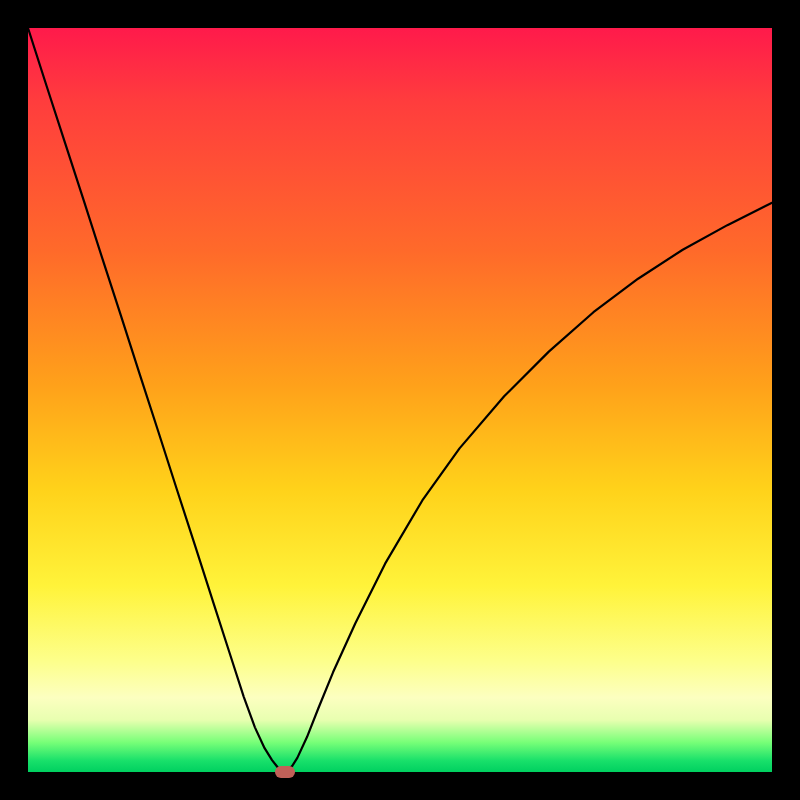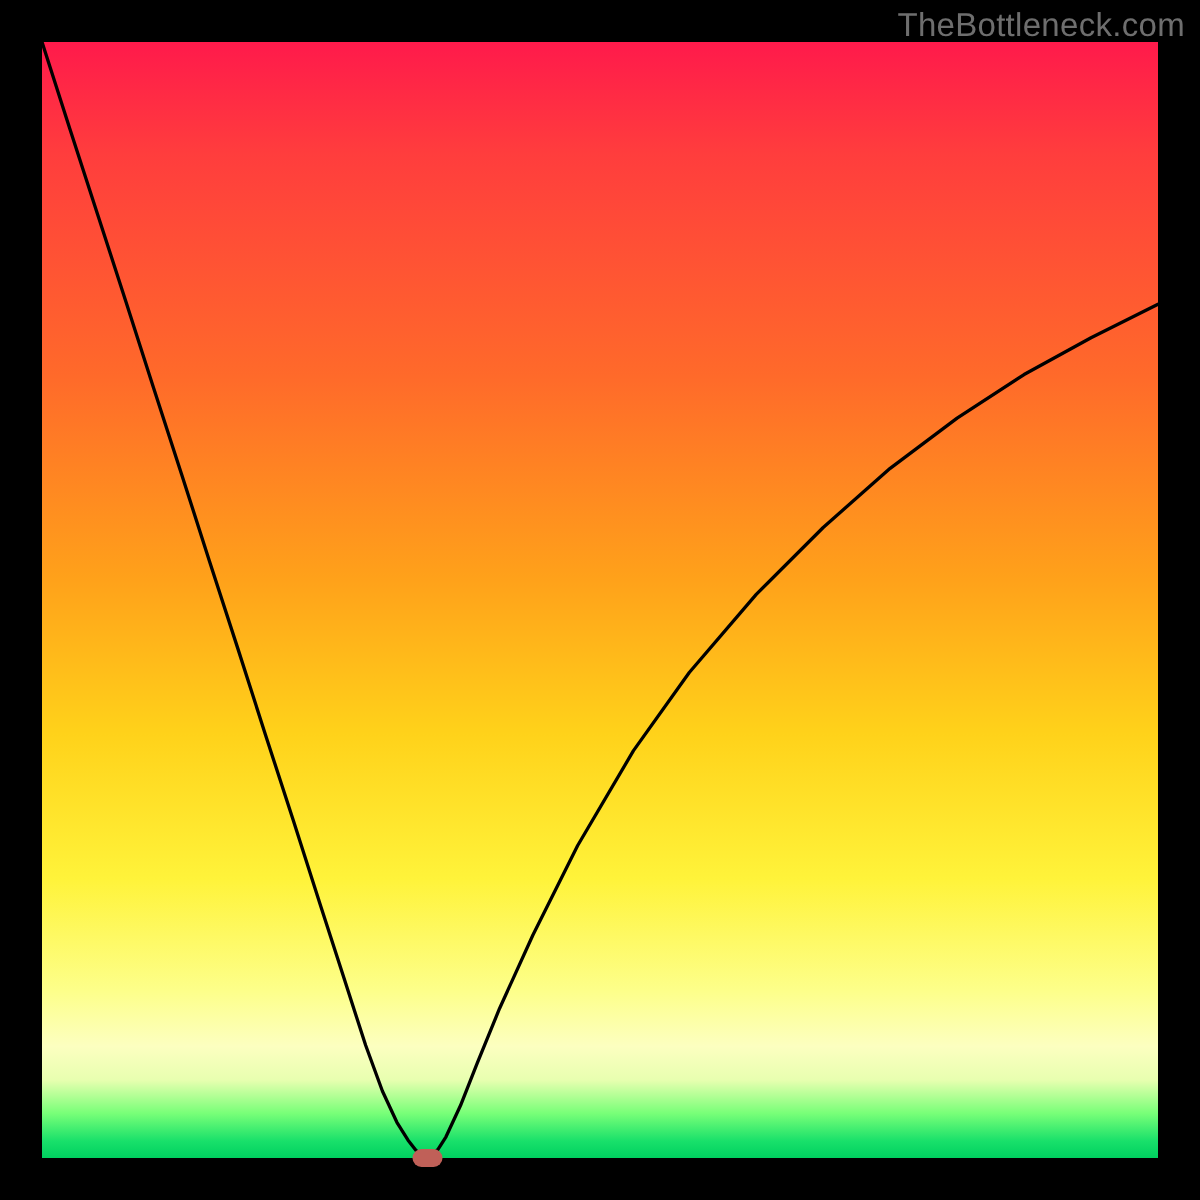--- a/index.html
+++ b/index.html
@@ -65,21 +65,20 @@
     border-radius: 6px;
     background: #c06058;
     transform: translate(-50%, -50%);
   }
 </style>
 </head>
 <body>
 
 <div class="frame">
 
-  <div class="watermark">TheBottleneck.com</div>
 
   <div class="plot-area">
     <svg class="curve" viewBox="0 0 744 744" preserveAspectRatio="none">
       <path id="curve-path" fill="none" stroke="#000000" stroke-width="2.2" stroke-linecap="round" stroke-linejoin="round" d="M0.00 0.00 L18.60 58.03 L37.20 115.32 L55.80 172.61 L74.40 230.64 L93.00 287.93 L111.60 345.96 L130.20 403.25 L148.80 461.28 L167.40 518.57 L186.00 576.60 L200.88 622.73 L215.76 668.86 L226.92 699.36 L236.59 720.19 L244.03 732.10 L249.24 738.79 L252.96 741.77 L255.19 742.88 L257.42 743.26 L260.40 741.77 L264.12 738.05 L269.33 729.86 L279.00 709.03 L290.16 680.76 L305.04 644.30 L327.36 595.20 L357.12 535.68 L394.32 472.44 L431.52 420.36 L476.16 368.28 L520.80 323.64 L565.44 284.21 L610.08 250.73 L654.72 221.71 L699.36 197.16 L744.00 174.84"></path>
     </svg>
     <div id="marker" class="marker" style="left: 256.68px; top: 744px; background: rgb(192, 96, 88);"></div>
   </div>
 
 </div>
 

